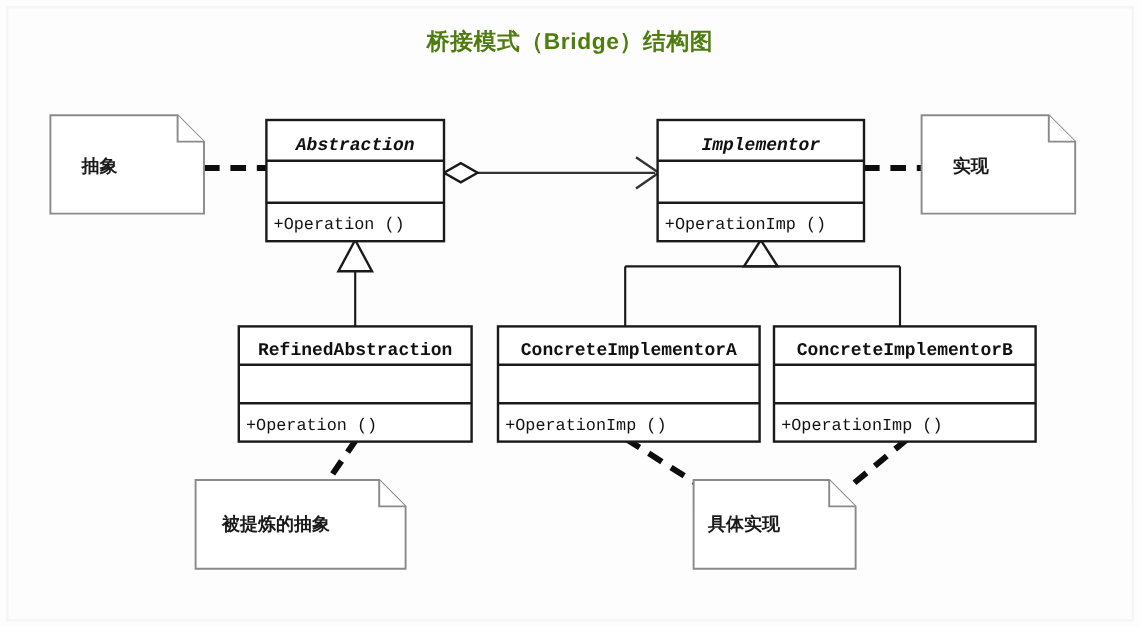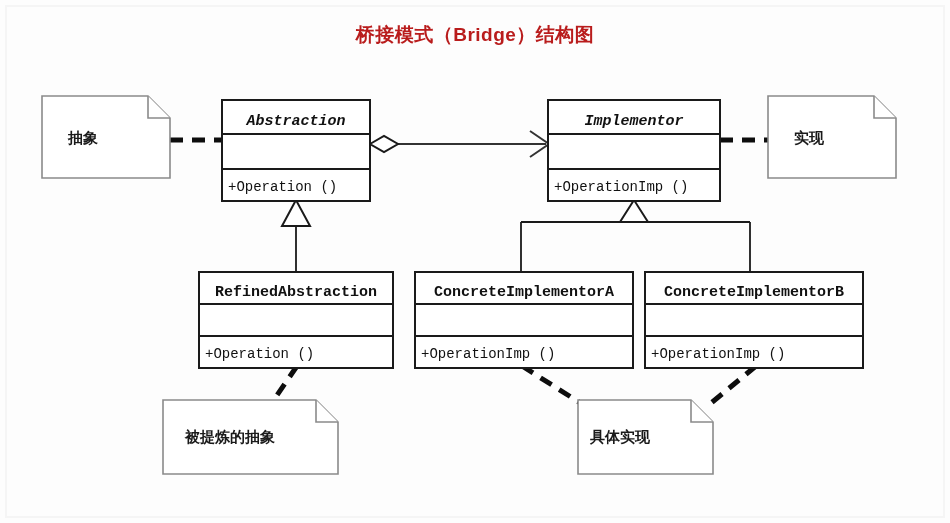--- a/index.html
+++ b/index.html
@@ -17,21 +17,21 @@
   }
   #diagram-title {
     position: absolute;
     left: 0;
     top: 22px;
     width: 950px;
     text-align: center;
     font-family: "Liberation Sans", sans-serif;
     font-weight: bold;
     font-size: 19px;
-    color: #b91c1c;
+    color: #4d7c0f;
     letter-spacing: 0.5px;
   }
   #canvas {
     position: absolute;
     left: 0;
     top: 0;
   }
   .cls-name {
     font-family: "Liberation Mono", monospace;
     font-size: 15px;

